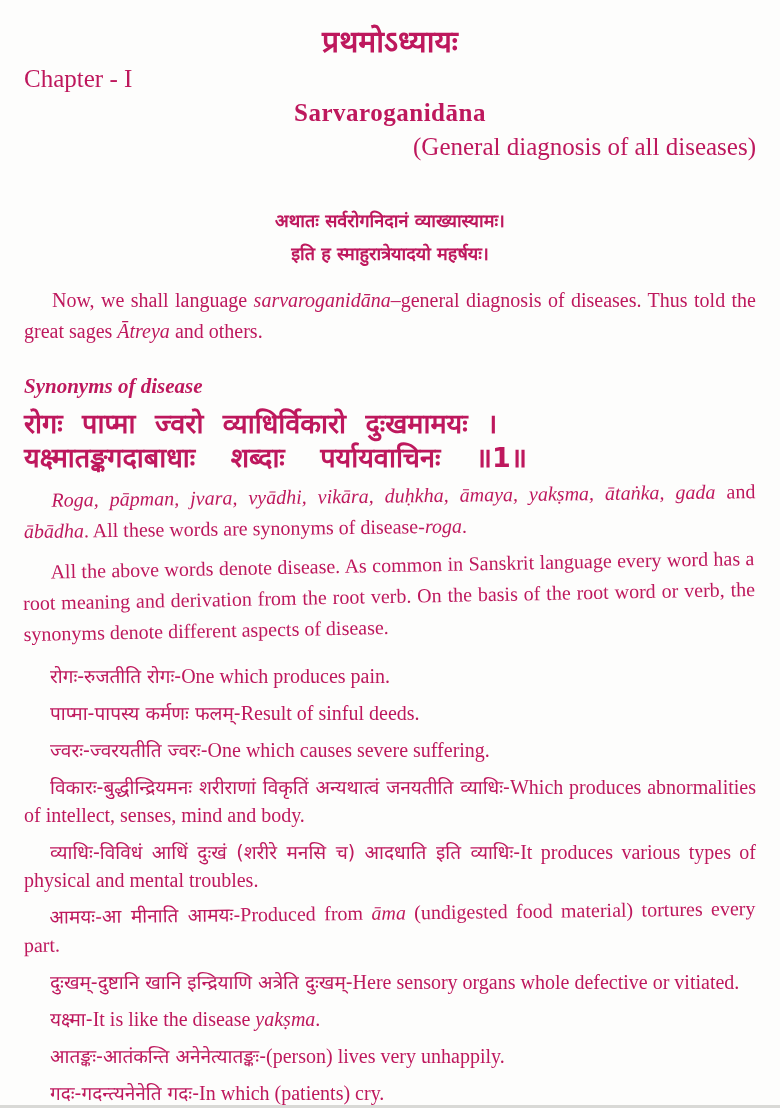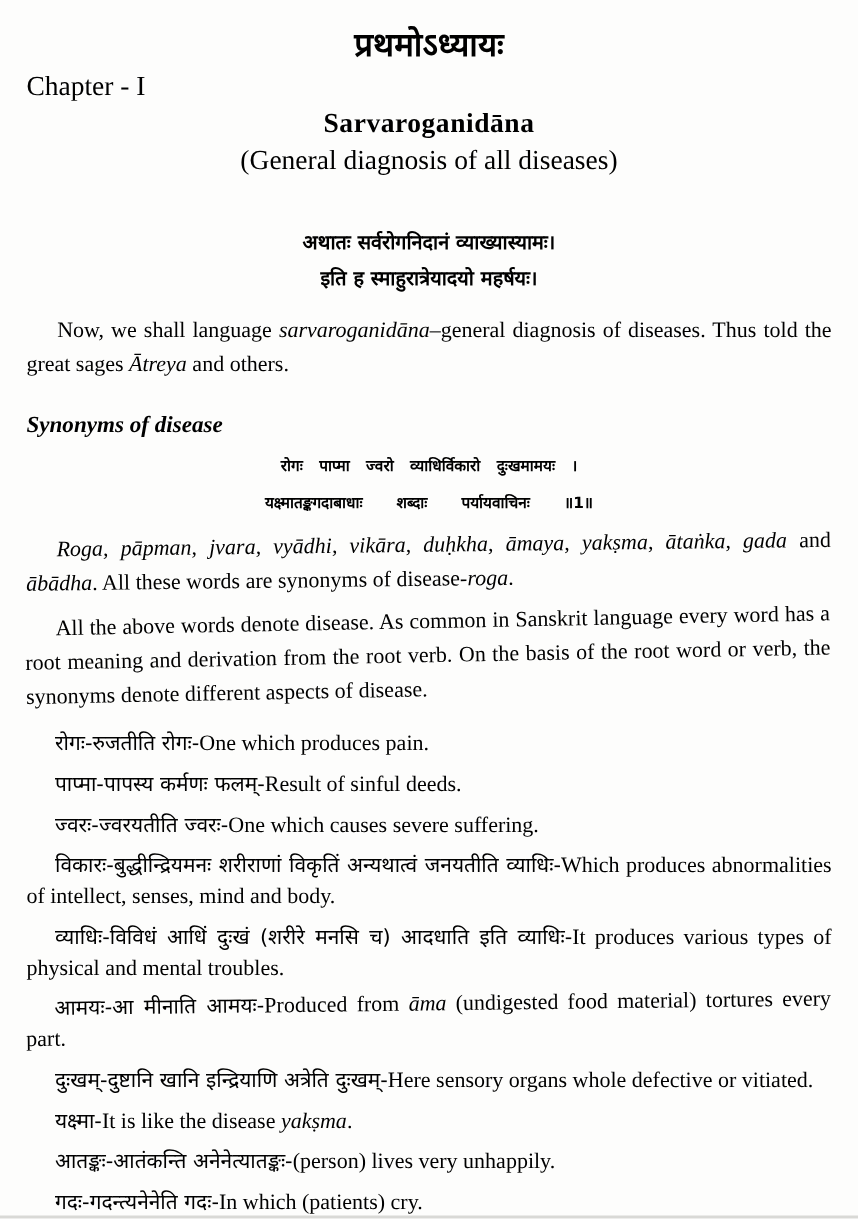--- a/index.html
+++ b/index.html
@@ -1,57 +1,57 @@
 <!DOCTYPE html>
 <html><head>
 <meta charset="utf-8">
 <style>
   html,body{margin:0;padding:0;background:#ffffff;}
   .page{
     position:relative;
     width:780px;height:1108px;
     margin:0 auto;
     background:#fdfdfc;
-    color:#000000;
+    color:#be185d;
     overflow:hidden;
     font-family:"Liberation Serif", serif;
     box-sizing:border-box;
     padding:22px 24px 0 24px;
   }
   .dev{font-family:"DejaVu Sans", sans-serif;}
   .it{font-style:italic;}
   .dev-title{
     font-family:"DejaVu Sans", sans-serif;
     font-size:30px;font-weight:bold;line-height:40px;
     text-align:center;
   }
   .chapter-label{font-size:25px;line-height:34px;}
   .chapter-title{font-size:25px;font-weight:bold;line-height:34px;text-align:center;letter-spacing:.5px;}
-  .chapter-subtitle{font-size:25px;line-height:34px;text-align:center;}
+  .chapter-subtitle{font-size:25px;line-height:34px;text-align:right;}
   .shloka{
     margin-top:40px;
     font-family:"DejaVu Sans", sans-serif;
     font-size:18px;font-weight:bold;line-height:33px;
     text-align:center;
   }
   .body-par{
     font-size:20px;line-height:31px;
     text-align:justify;
     text-indent:28px;
     margin:0;
   }
   .intro{margin-top:15px;}
   .section-heading{
     font-size:21px;font-weight:bold;font-style:italic;
     line-height:30px;margin-top:24px;
   }
   .syn-verse{
     font-family:"DejaVu Sans", sans-serif;
-    font-size:14px;font-weight:bold;line-height:34px;
-    text-align:center;margin-top:6px;
+    font-size:27px;font-weight:bold;line-height:34px;
+    margin-top:6px;
   }
   .syn-verse .l1{word-spacing:10px;}
   .syn-verse .l2{word-spacing:26px;}
   .syn-par{margin-top:10px;}
   .def{
     font-size:20px;line-height:28px;
     text-align:justify;text-indent:26px;
     margin:0 0 9px 0;
   }
   .def .dev{font-size:19px;}

